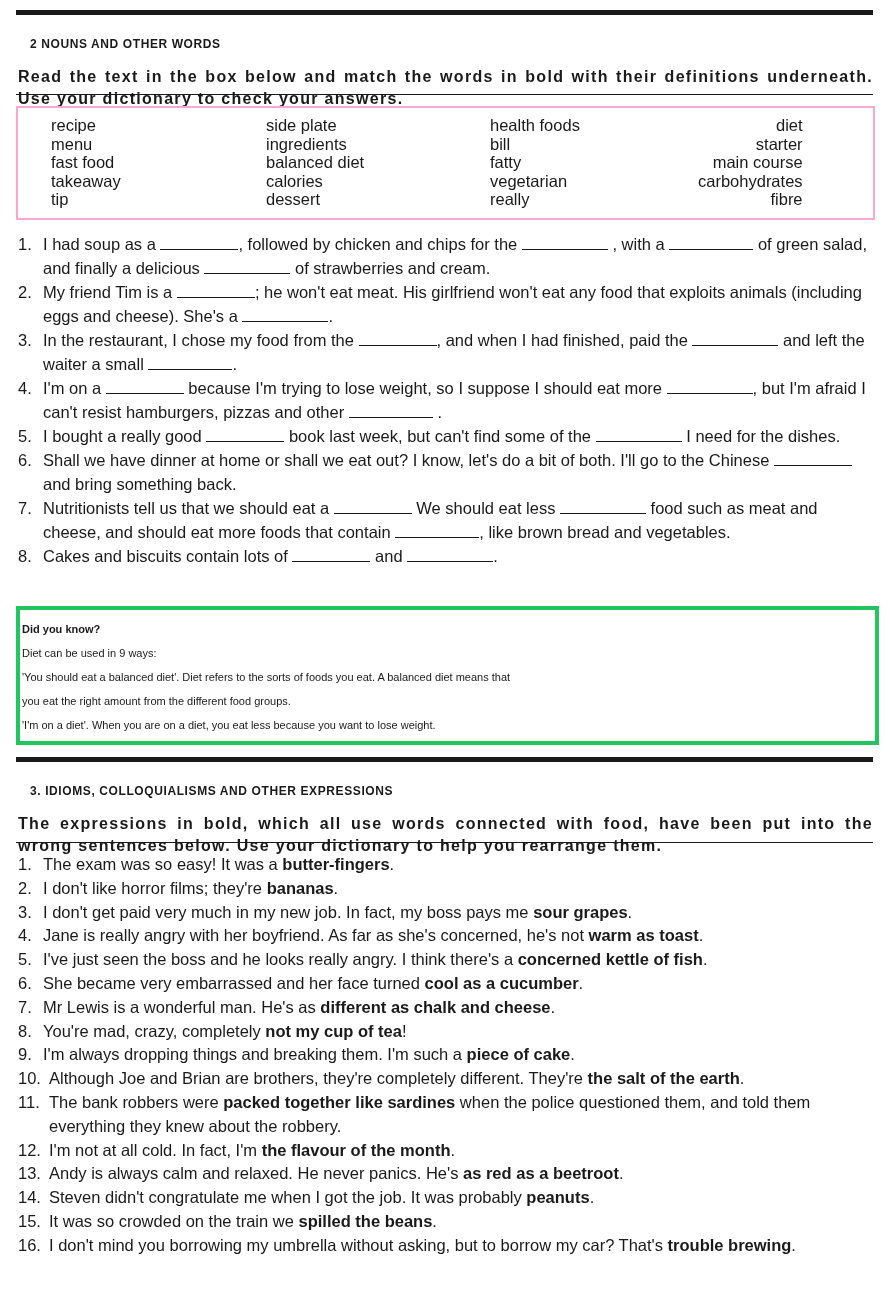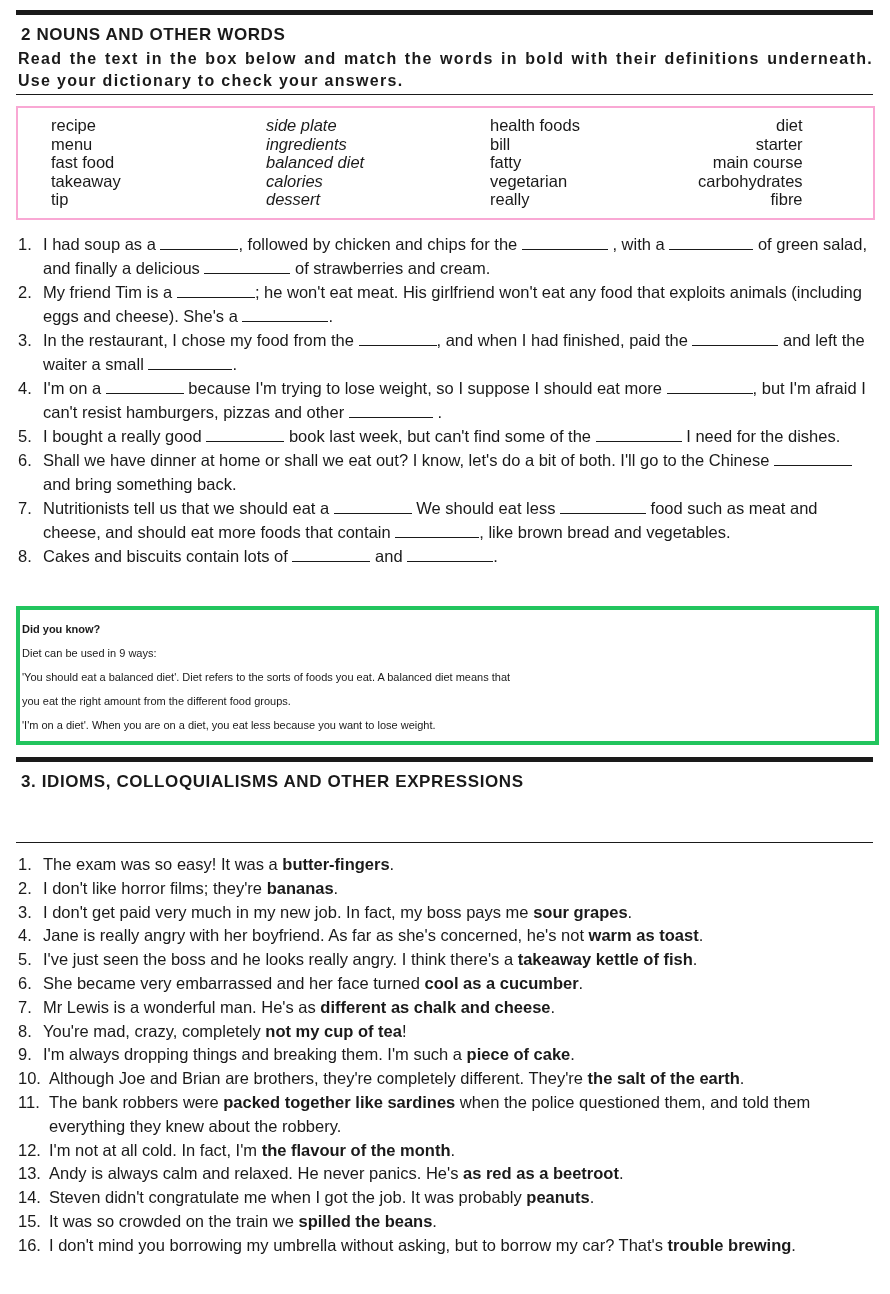--- a/index.html
+++ b/index.html
@@ -5,22 +5,22 @@
   html, body { margin: 0; padding: 0; background: #ffffff; }
   body {
     width: 890px; height: 1294px; position: relative; overflow: hidden;
     font-family: "Liberation Sans", "DejaVu Sans", sans-serif;
     color: #1a1a1a;
   }
   .page { position: absolute; left: 16px; top: 0; width: 857px; }
   .rule-thick { height: 5px; background: #1a1a1a; }
   .rule-thin { height: 1px; background: #1a1a1a; }
   .sec-title {
-    font-size: 17px; font-weight: bold; letter-spacing: 0.6px;
-    line-height: 20px; margin: 3px; padding-left: 2px;
+    font-size: 12px; font-weight: bold; letter-spacing: 0.6px;
+    line-height: 20px; margin: 12px; padding-left: 2px;
   }
   .sec-instr {
     font-size: 16px; font-weight: bold; letter-spacing: 1.3px;
     line-height: 22px; margin: 0; padding-left: 2px; text-align: justify;
   }
   .wordbox {
     position: absolute; left: 0; top: 106px; width: 855px; height: 110px;
     border: 2px solid #f9a8d4;
   }
   .wordcol { position: absolute; top: 8px; font-size: 16.5px; line-height: 18.5px; }
@@ -54,21 +54,21 @@
   <div class="rule-thin" style="position:absolute;left:0;top:94px;width:857px;"></div>
 
   <div class="wordbox">
     <div class="wordcol" style="left:33px;">
       <div>recipe</div>
       <div>menu</div>
       <div>fast food</div>
       <div>takeaway</div>
       <div>tip</div>
     </div>
-    <div class="wordcol" style="left:248px;font-style:italic;">
+    <div class="wordcol" style="left:248px;">
       <div>side plate</div>
       <div>ingredients</div>
       <div>balanced diet</div>
       <div>calories</div>
       <div>dessert</div>
     </div>
     <div class="wordcol" style="left:472px;">
       <div>health foods</div>
       <div>bill</div>
       <div>fatty</div>
@@ -99,29 +99,30 @@
     <div style="font-weight:bold;padding-top:7px;">Did you know?</div>
     <div>Diet can be used in 9 ways:</div>
     <div><span class="ul">'You should eat a balanced diet</span><span>'. Diet refers to the sorts of foods you eat. A balanced diet means that</span></div>
     <div>you eat the right amount from the different food groups.</div>
     <div><span class="ul">'I'm on a diet'</span><span>. When you are on a diet, you eat less because you want to lose weight.</span></div>
   </div>
 
   <div class="rule-thick" style="position:absolute;left:0;top:757px;width:857px;"></div>
   <div style="position:absolute;left:0;top:769px;width:857px;">
     <p class="sec-title">3. IDIOMS, COLLOQUIALISMS AND OTHER EXPRESSIONS</p>
+    <p class="sec-instr">The expressions in bold, which all use words connected with food, have been put into the wrong sentences below. Use your dictionary to help you rearrange them.</p>
   </div>
   <div class="rule-thin" style="position:absolute;left:0;top:842px;width:857px;"></div>
 
   <div class="idioms" id="idioms">
       <div class="iditem"><span class="num">1.</span><span>The exam was so easy! It was a </span><b>butter-fingers</b><span>.</span></div>
       <div class="iditem"><span class="num">2.</span><span>I don't like horror films; they're </span><b>bananas</b><span>.</span></div>
       <div class="iditem"><span class="num">3.</span><span>I don't get paid very much in my new job. In fact, my boss pays me </span><b>sour grapes</b><span>.</span></div>
       <div class="iditem"><span class="num">4.</span><span>Jane is really angry with her boyfriend. As far as she's concerned, he's not </span><b>warm as toast</b><span>.</span></div>
-      <div class="iditem"><span class="num">5.</span><span>I've just seen the boss and he looks really angry. I think there's a </span><b>takeaway kettle of fish</b><span>.</span></div>
+      <div class="iditem"><span class="num">5.</span><span>I've just seen the boss and he looks really angry. I think there's a </span><b>concerned kettle of fish</b><span>.</span></div>
       <div class="iditem"><span class="num">6.</span><span>She became very embarrassed and her face turned </span><b>cool as a cucumber</b><span>.</span></div>
       <div class="iditem"><span class="num">7.</span><span>Mr Lewis is a wonderful man. He's as </span><b>different as chalk and cheese</b><span>.</span></div>
       <div class="iditem"><span class="num">8.</span><span>You're mad, crazy, completely </span><b>not my cup of tea</b><span>!</span></div>
       <div class="iditem"><span class="num">9.</span><span>I'm always dropping things and breaking them. I'm such a </span><b>piece of cake</b><span>.</span></div>
       <div class="iditem two"><span class="num">10.</span><span>Although Joe and Brian are brothers, they're completely different. They're </span><b>the salt of the earth</b><span>.</span></div>
       <div class="iditem two"><span class="num">11.</span><span>The bank robbers were </span><b>packed together like sardines</b><span> when the police questioned them, and told them everything they knew about the robbery.</span></div>
       <div class="iditem two"><span class="num">12.</span><span>I'm not at all cold. In fact, I'm </span><b>the flavour of the month</b><span>.</span></div>
       <div class="iditem two"><span class="num">13.</span><span>Andy is always calm and relaxed. He never panics. He's </span><b>as red as a beetroot</b><span>.</span></div>
       <div class="iditem two"><span class="num">14.</span><span>Steven didn't congratulate me when I got the job. It was probably </span><b>peanuts</b><span>.</span></div>
       <div class="iditem two"><span class="num">15.</span><span>It was so crowded on the train we </span><b>spilled the beans</b><span>.</span></div>

